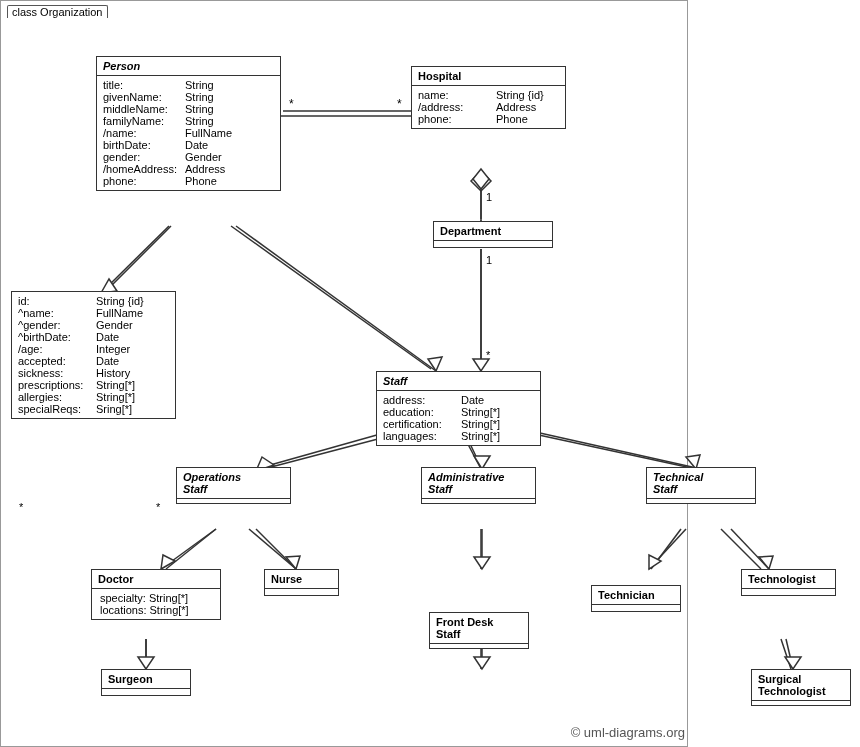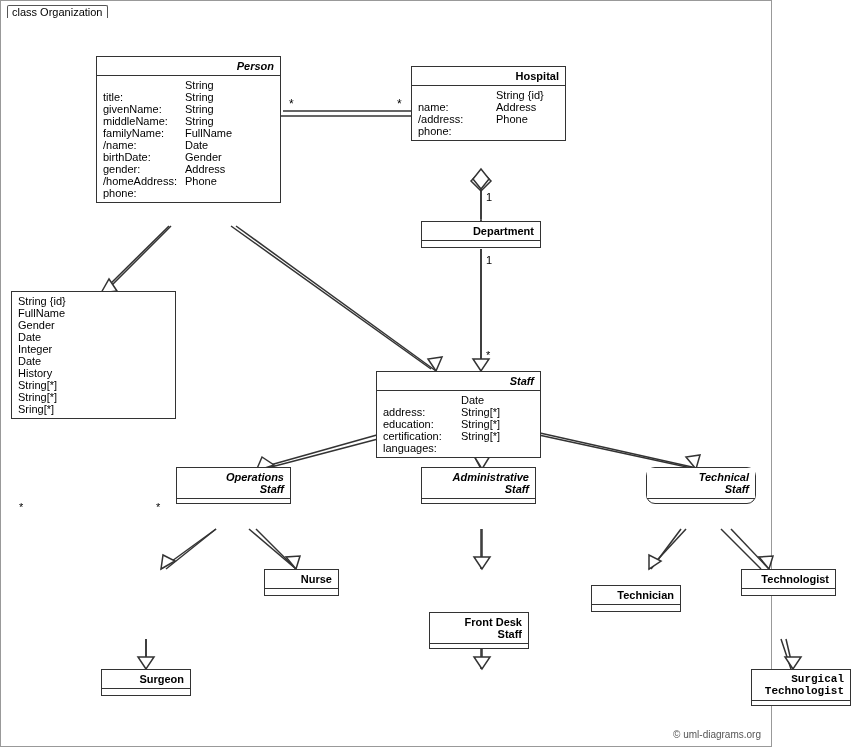--- a/index.html
+++ b/index.html
@@ -6,21 +6,21 @@
     body {
       background: #fff;
       font-family: Arial, sans-serif;
       font-size: 11px;
       width: 860px;
       height: 747px;
       overflow: hidden;
       position: relative;
     }
     .diagram-container {
-      width: 772px;
+      width: 688px;
       height: 747px;
       position: relative;
       border: 1px solid #999;
       background: #fff;
     }
     .class-label {
       position: absolute;
       top: 4px;
       left: 6px;
       font-size: 11px;
@@ -30,56 +30,55 @@
       border-bottom: none;
       border-radius: 2px 2px 0 0;
     }
     .uml-class {
       position: absolute;
       border: 1.5px solid #333;
       background: #fff;
     }
     .uml-class .class-header {
       background: #fff;
-      text-align: right;
+      text-align: left;
       padding: 3px 6px;
       border-bottom: 1.5px solid #333;
       font-weight: bold;
     }
     .uml-class .class-header.italic {
       font-style: italic;
     }
     .uml-class .class-body {
       padding: 3px 6px;
       display: flex;
       gap: 8px;
     }
     .uml-class .class-body .col1 {
       min-width: 70px;
-      margin-top: 12px;
     }
     .uml-class .class-body .col2 {
       min-width: 60px;
     }
     .uml-class .class-body-simple {
       padding: 3px 8px;
     }
     svg.arrows {
       position: absolute;
       top: 0;
       left: 0;
       width: 860px;
       height: 747px;
       pointer-events: none;
     }
     .copyright {
       position: absolute;
       bottom: 6px;
-      right: 10px;
-      font-size: 10px;
+      right: 2px;
+      font-size: 13px;
       color: #555;
     }
   </style>
 </head>
 <body>
 
 <div class="diagram-container">
 
   <div class="class-label">class Organization</div>
 
@@ -220,36 +219,48 @@
       <div class="col2">
         <div>String {id}</div>
         <div>Address</div>
         <div>Phone</div>
       </div>
     </div>
   </div>
 
   <div class="uml-class" style="left:10px; top:290px; width:165px;">
     <div class="class-body">
+      <div class="col1">
+        <div>id:</div>
+        <div>^name:</div>
+        <div>^gender:</div>
+        <div>^birthDate:</div>
+        <div>/age:</div>
+        <div>accepted:</div>
+        <div>sickness:</div>
+        <div>prescriptions:</div>
+        <div>allergies:</div>
+        <div>specialReqs:</div>
+      </div>
       <div class="col2">
         <div>String {id}</div>
         <div>FullName</div>
         <div>Gender</div>
         <div>Date</div>
         <div>Integer</div>
         <div>Date</div>
         <div>History</div>
         <div>String[*]</div>
         <div>String[*]</div>
         <div>Sring[*]</div>
       </div>
     </div>
   </div>
 
-  <div class="uml-class" style="left:420px; top:220px; width:120px;">
+  <div class="uml-class" style="left:432px; top:220px; width:120px;">
     <div class="class-header">Department</div>
     <div style="height:6px;"></div>
   </div>
 
   <div class="uml-class" style="left:375px; top:370px; width:165px;">
     <div class="class-header italic">Staff</div>
     <div class="class-body">
       <div class="col1">
         <div>address:</div>
         <div>education:</div>
@@ -270,26 +281,33 @@
 Staff</div>
     <div style="height:4px;"></div>
   </div>
 
   <div class="uml-class" style="left:420px; top:466px; width:115px; text-align:center;">
     <div class="class-header italic" style="white-space: pre-line;">Administrative
 Staff</div>
     <div style="height:4px;"></div>
   </div>
 
-  <div class="uml-class" style="left:645px; top:466px; width:110px; text-align:center;border-radius:9px;">
+  <div class="uml-class" style="left:645px; top:466px; width:110px; text-align:center;">
     <div class="class-header italic" style="white-space: pre-line;">Technical
 Staff</div>
     <div style="height:4px;"></div>
   </div>
 
+  <div class="uml-class" style="left:90px; top:568px; width:130px;">
+    <div class="class-header">Doctor</div>
+    <div class="class-body-simple">
+      <div>specialty: String[*]</div>
+      <div>locations: String[*]</div>
+    </div>
+  </div>
 
   <div class="uml-class" style="left:263px; top:568px; width:75px;">
     <div class="class-header">Nurse</div>
     <div style="height:6px;"></div>
   </div>
 
   <div class="uml-class" style="left:428px; top:568px; width:100px; text-align:center;margin-top:43px;">
     <div class="class-header" style="white-space: pre-line;">Front Desk
 Staff</div>
     <div style="height:4px;"></div>
@@ -305,19 +323,19 @@
     <div style="height:6px;"></div>
   </div>
 
   <div class="uml-class" style="left:100px; top:668px; width:90px;">
     <div class="class-header">Surgeon</div>
     <div style="height:6px;"></div>
   </div>
 
 
   <div class="uml-class" style="left:750px; top:668px; width:100px; text-align:center;">
-    <div class="class-header" style="white-space: pre-line; font-family: Liberation Mono, monospace;">Surgical
+    <div class="class-header" style="white-space: pre-line;">Surgical
 Technologist</div>
     <div style="height:4px;"></div>
   </div>
 
   <div class="copyright">© uml-diagrams.org</div>
 </div>
 
 </body></html>

